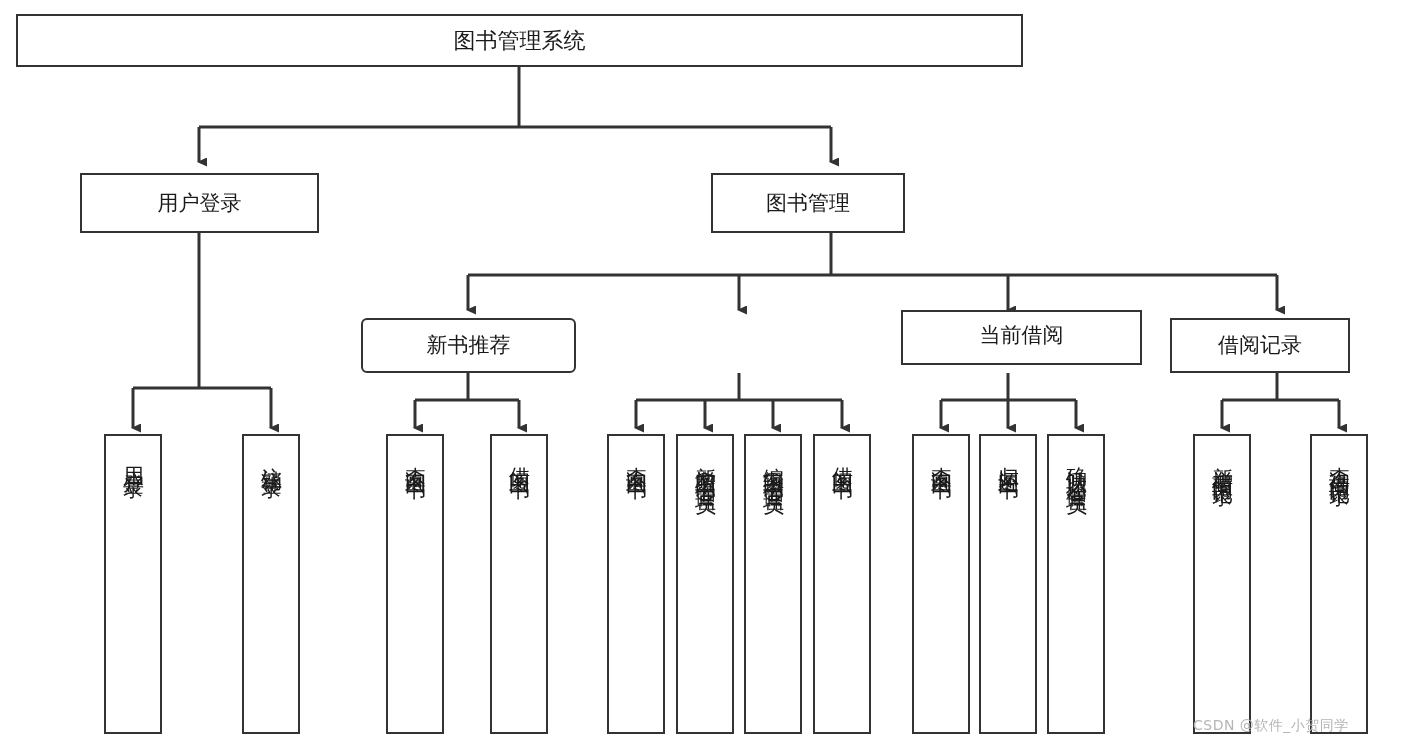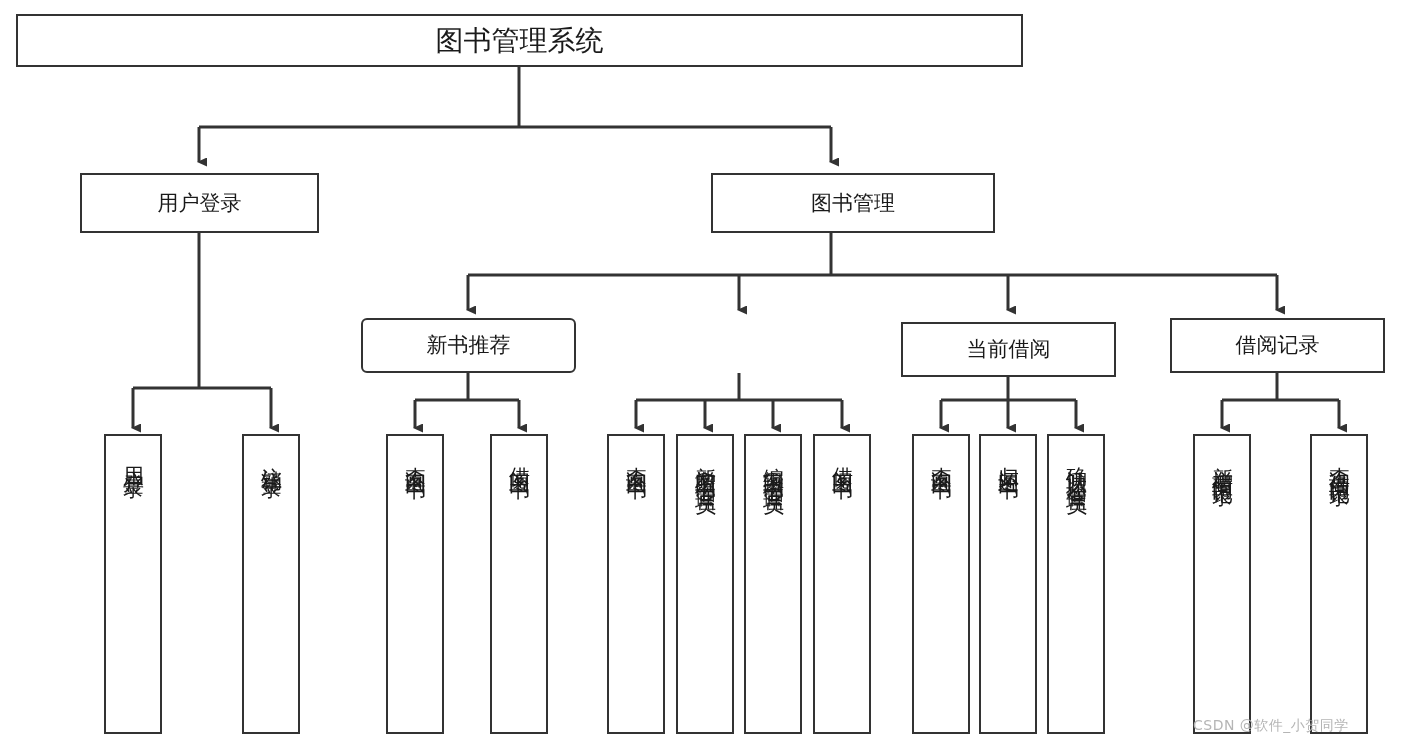--- a/index.html
+++ b/index.html
@@ -38,21 +38,21 @@
   .node-label {
     text-align: center;
     line-height: 1.18;
     white-space: nowrap;
   }
   .node.horizontal .node-label {
     writing-mode: horizontal-tb;
     font-size: 21px;
   }
   .node.root .node-label {
-    font-size: 28px;
+    font-size: 22px;
   }
   .node.vertical {
     align-items: flex-start;
     justify-content: center;
     padding-top: 14px;
   }
   .node.vertical .node-label {
     writing-mode: vertical-rl;
     text-orientation: upright;
     font-size: 21px;
@@ -124,34 +124,34 @@
   </svg>
 
   <div class="node root horizontal" style="left:16px; top:14px; width:1007px; height:53px;">
     <span class="node-label">图书管理系统</span>
   </div>
 
   <div class="node horizontal" style="left:80px; top:173px; width:239px; height:60px;">
     <span class="node-label">用户登录</span>
   </div>
 
-  <div class="node horizontal" style="left:711px; top:173px; width:284px; height:60px;">
+  <div class="node horizontal" style="left:711px; top:173px; width:194px; height:60px;">
     <span class="node-label">图书管理</span>
   </div>
 
   <div class="node horizontal" style="left:361px; top:318px; width:215px; height:55px;border-radius:6px;">
     <span class="node-label">新书推荐</span>
   </div>
 
 
-  <div class="node horizontal" style="left:901px; top:322px; width:215px; height:55px;">
+  <div class="node horizontal" style="left:901px; top:310px; width:241px; height:55px;font-family:Liberation Mono, monospace;">
     <span class="node-label">当前借阅</span>
   </div>
 
-  <div class="node horizontal" style="left:1170px; top:318px; width:215px; height:55px;">
+  <div class="node horizontal" style="left:1170px; top:318px; width:180px; height:55px;">
     <span class="node-label">借阅记录</span>
   </div>
 
   <div class="node vertical" style="left:104px; top:434px; width:58px; height:300px;">
     <span class="node-label">用户登录</span>
   </div>
 
   <div class="node vertical" style="left:242px; top:434px; width:58px; height:300px;">
     <span class="node-label">注销登录</span>
   </div>

